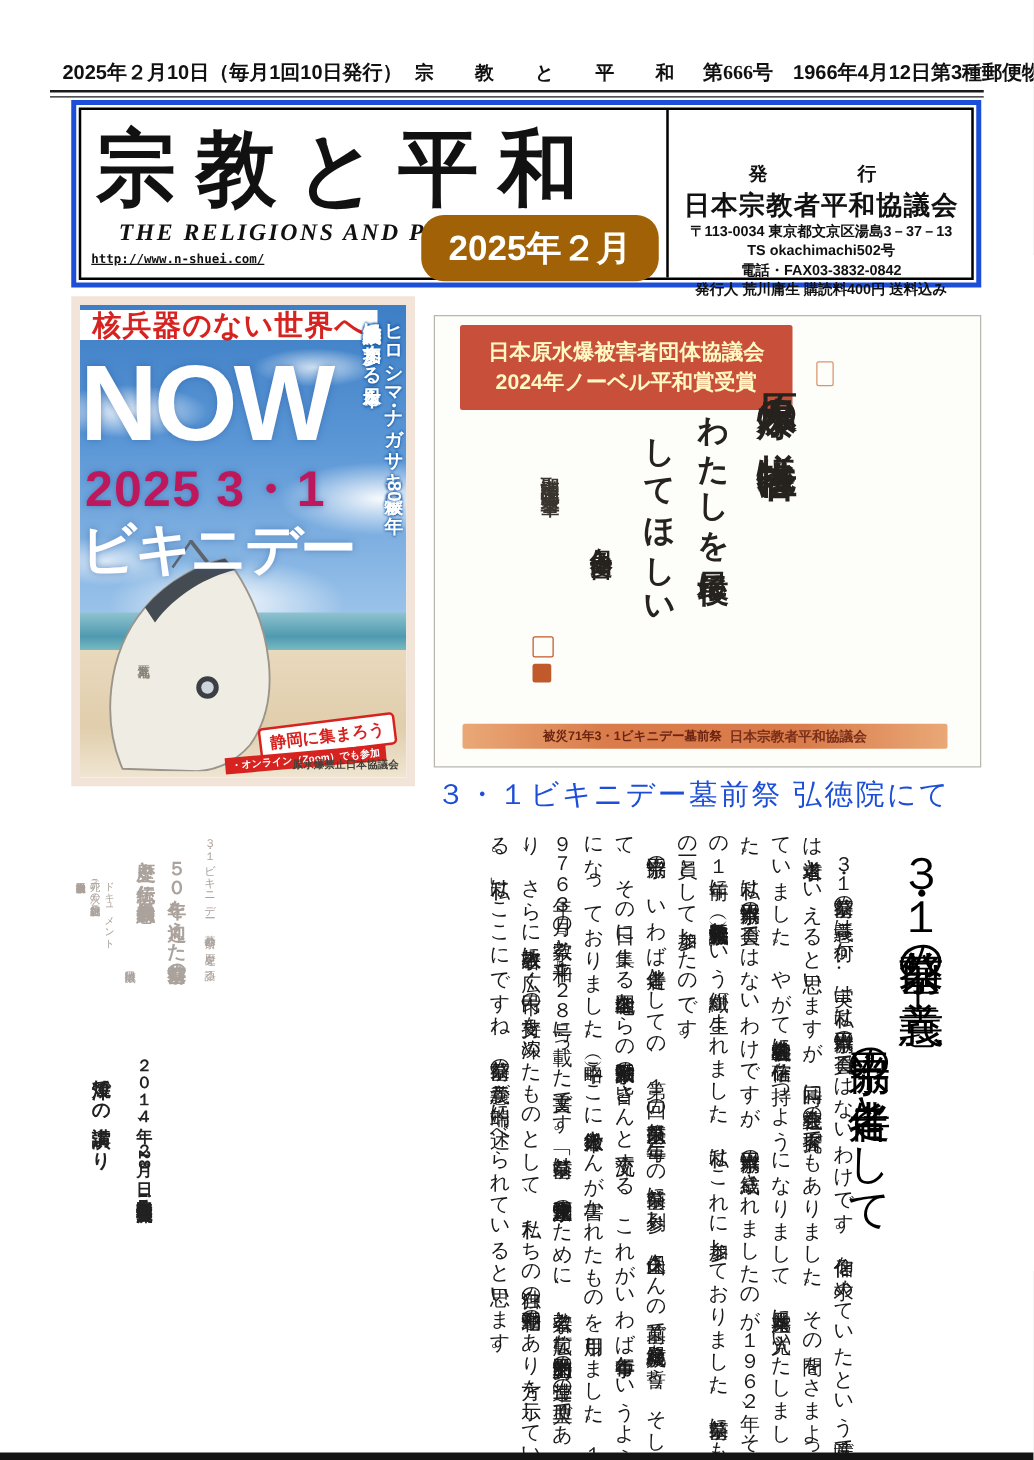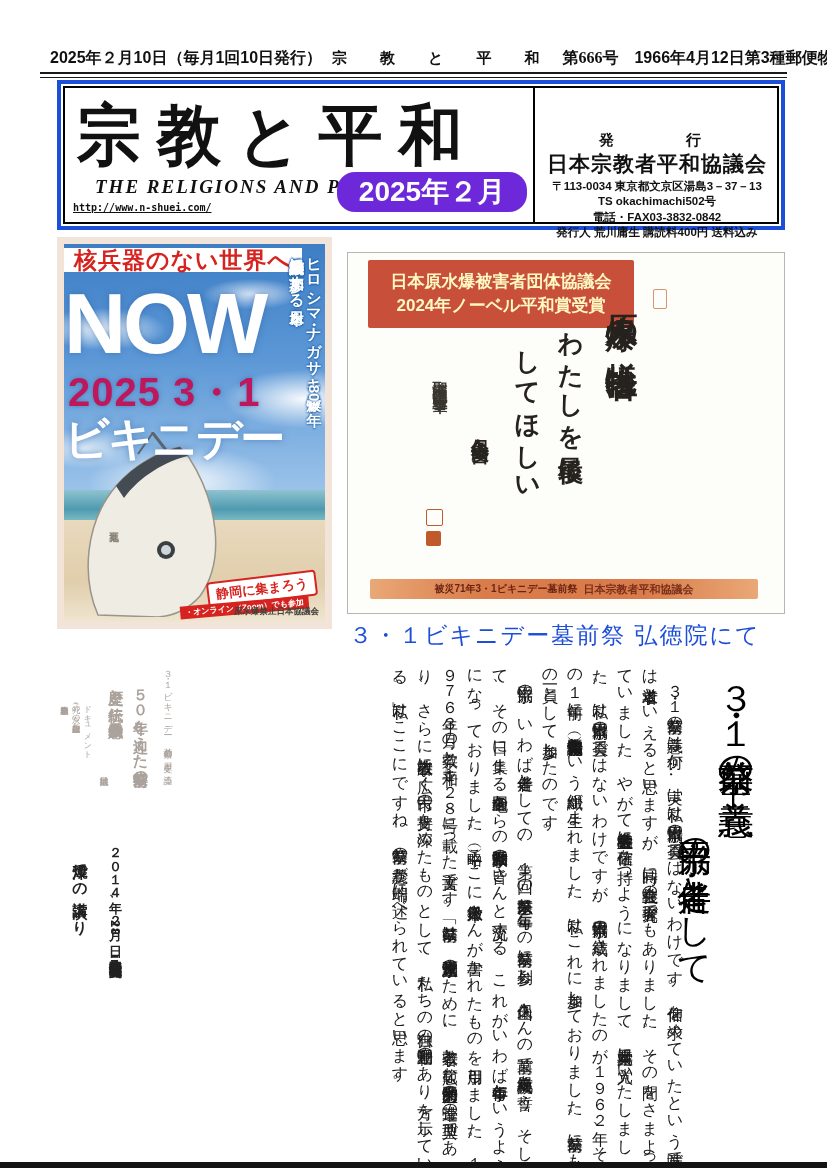--- a/index.html
+++ b/index.html
@@ -19,21 +19,21 @@
 
   
   .mast{left:57px;top:80px;width:720px;height:142px;border:4px solid #1d4ed8;}
   .mast-in{position:absolute;inset:2px;border:2px solid #000;}
   .logo{left:12px;top:2px;font-family:"DejaVu Serif","Liberation Serif",serif;
         font-weight:900;font-size:64px;letter-spacing:16px;transform:scaleY(1.04);transform-origin:top left;}
   .mast-sub{left:30px;top:88px;font-family:"Liberation Serif",serif;font-style:italic;
             font-weight:700;font-size:19px;letter-spacing:2px;}
   .mast-url{left:8px;top:114px;font-family:"DejaVu Sans Mono","Liberation Mono",monospace;
             font-weight:700;font-size:10px;text-decoration:underline;}
-  .badge{left:272px;top:84px;width:190px;height:40px;background:#6d28d9;border-radius:18px;
+  .badge{left:272px;top:84px;width:190px;height:53px;background:#a16207;border-radius:18px;
          color:#fff;font-size:28px;font-weight:700;display:flex;align-items:center;justify-content:center;}
   .mast-div{left:468px;top:0;bottom:0;border-left:2px solid #000;}
   .pub{left:474px;top:5px;width:236px;text-align:center;line-height:1.35;margin-top:37px;}
   .pub .plabel{font-size:15px;letter-spacing:14px;font-weight:600;}
   .pub .porg{font-family:"Liberation Serif",serif;font-size:21px;font-weight:700;letter-spacing:1px;}
   .pub .psm{font-size:11.5px;font-weight:700;}
 
   
   .poster{left:57px;top:237px;width:275px;height:392px;background:#f3e4d9;}
   .poster-in{position:absolute;inset:7px;background:#fff;overflow:hidden;}

